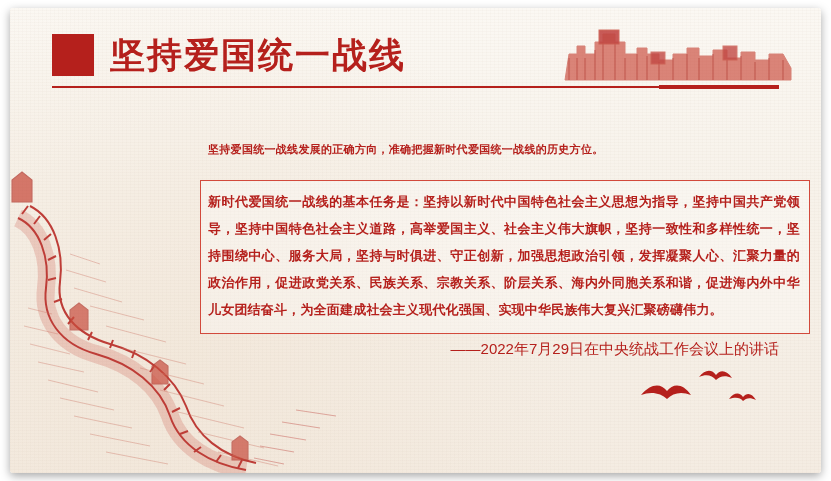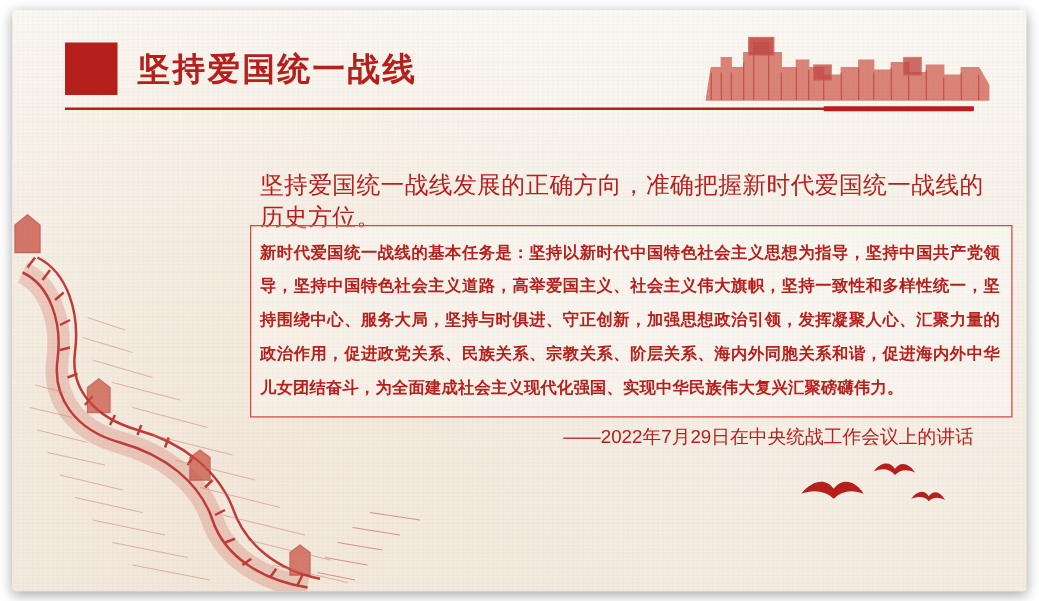--- a/index.html
+++ b/index.html
@@ -21,21 +21,21 @@
     background-image:
       repeating-linear-gradient(0deg, rgba(190,170,150,0.05) 0 1px, rgba(255,255,255,0) 1px 3px),
       repeating-linear-gradient(90deg, rgba(190,170,150,0.04) 0 1px, rgba(255,255,255,0) 1px 4px);
     pointer-events:none;
   }
 
   
   .title-bar{position:absolute;left:42px;top:26px;display:flex;align-items:center;}
   .title-block{width:42px;height:42px;background:#b5201c;}
   .title-text{
-    margin-left:16px;font-size:26px;font-weight:bold;color:#b5201c;letter-spacing:2px;
+    margin-left:16px;font-size:35px;font-weight:bold;color:#b5201c;letter-spacing:2px;
     line-height:42px;
   }
   .title-rule{
     position:absolute;left:42px;top:78px;width:727px;height:2px;background:#b5201c;
   }
   .title-rule:after{
     content:"";position:absolute;right:0;top:-1px;width:120px;height:4px;background:#b5201c;
   }
 
   
@@ -43,21 +43,21 @@
 
   
   .wall-left{position:absolute;left:0;top:150px;width:330px;height:315px;opacity:.95;}
 
   
   .birds{position:absolute;right:64px;bottom:60px;width:120px;height:52px;}
 
   
   .lead{
     position:absolute;left:198px;top:128px;width:590px;
-    color:#b5201c;font-size:19px;font-weight:normal;line-height:26px;letter-spacing:.3px;
+    color:#b5201c;font-size:11px;font-weight:bold;line-height:26px;letter-spacing:.3px;
   }
   .quote-box{
     position:absolute;left:190px;top:172px;width:608px;height:152px;
     border:1px solid #d24a3c;background:rgba(255,255,255,0.30);
   }
   .body-text{
     position:absolute;left:198px;top:180px;width:592px;
     color:#b5201c;font-size:13px;font-weight:bold;line-height:27px;text-align:justify;
     letter-spacing:.2px;
   }

